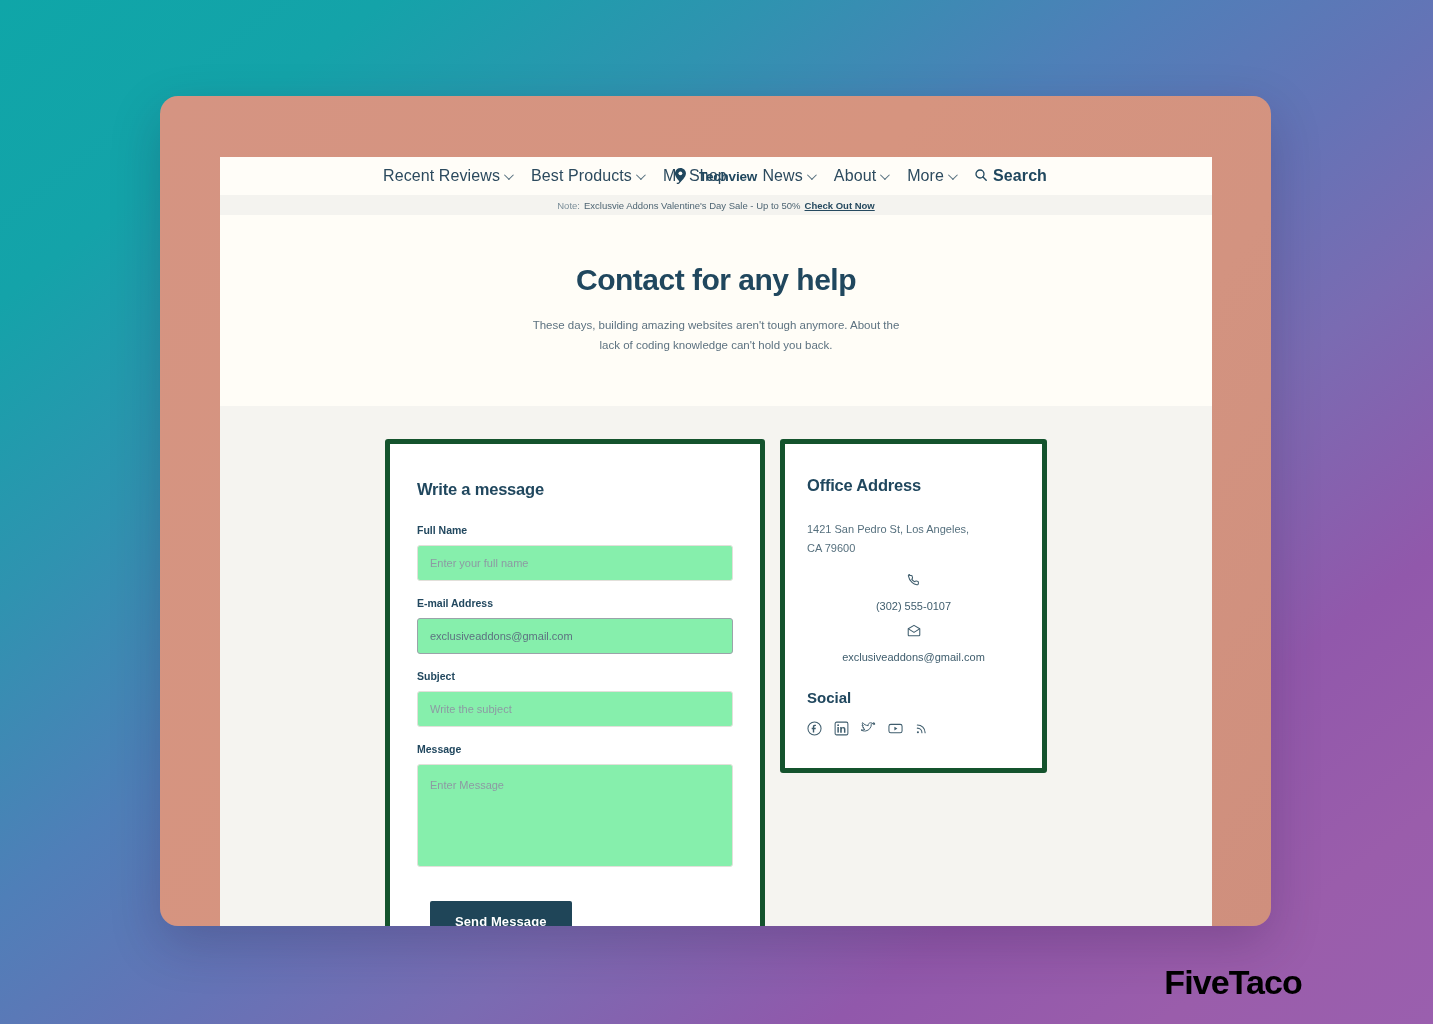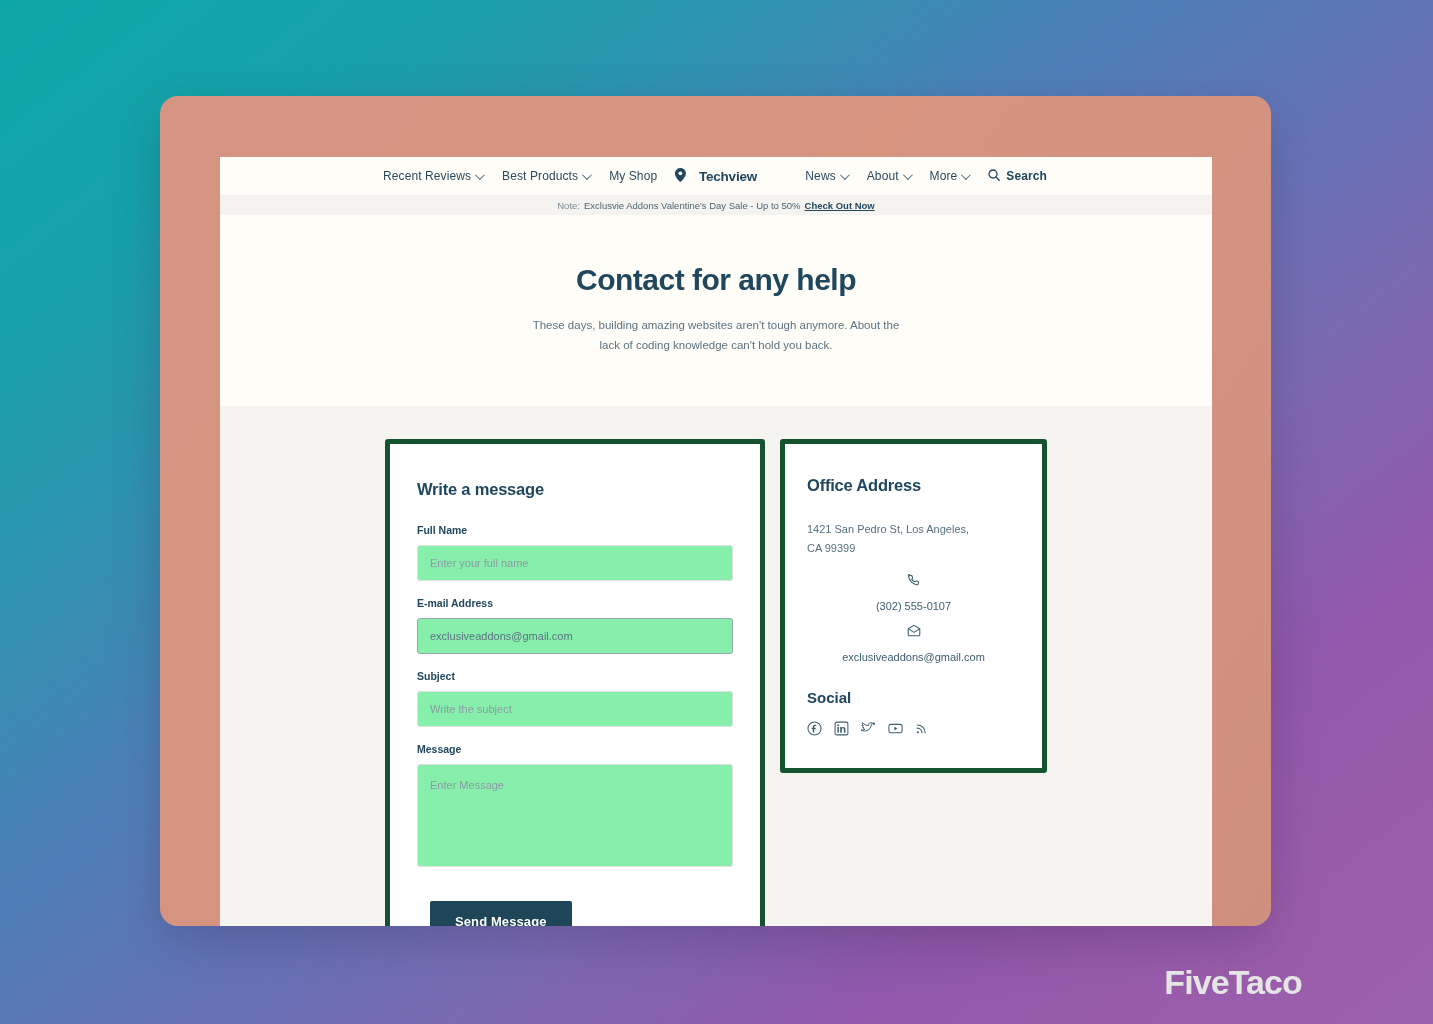--- a/index.html
+++ b/index.html
@@ -70,21 +70,21 @@
     display: flex;
     align-items: center;
     gap: 20px;
     position: absolute;
     right: 165px;
   }
   .nav-item {
     display: flex;
     align-items: center;
     gap: 4px;
-    font-size: 12px;
+    font-size: 16px;
     color: #2c4a5e;
     letter-spacing: .1px;
     white-space: nowrap;
     cursor: pointer;
   }
   .chev {
     display: inline-block;
     width: 7px; height: 7px;
     border-right: 1.3px solid #546e7e;
     border-bottom: 1.3px solid #546e7e;
@@ -239,21 +239,21 @@
   .socials { display: flex; gap: 12px; align-items: center; }
   .socials span { cursor: pointer; display: inline-flex; }
 
   
   #watermark {
     position: absolute;
     right: 131px;
     bottom: 22px;
     font-size: 34px;
     font-weight: bold;
-    color: #e5e5e5;
+    color: #000000;
     letter-spacing: -.9px;
   }
 </style>
 </head>
 <body>
 
 <div id="backdrop"></div>
 
 <div id="frame">
   <div id="viewport">
@@ -345,21 +345,21 @@
         </div>
 
         <button class="btn-send">Send Message</button>
       </div>
 
       <div class="card info-card">
         <div class="card-title">Office Address</div>
 
         <div class="addr">
           <div>1421 San Pedro St, Los Angeles,</div>
-          <div>CA 99399</div>
+          <div>CA 79600</div>
         </div>
 
         <div class="contact-row">
           <span>
             <svg width="14" height="14" viewBox="0 0 16 16">
               <path d="M3 1.6c-.9 0-1.6.8-1.4 1.7.5 3 2 5.5 4.1 7.3 1.6 1.4 3.5 2.4 5.6 2.9.9.2 1.7-.5 1.7-1.4v-1.4c0-.6-.4-1.1-1-1.2l-1.5-.3c-.5-.1-1 .1-1.3.5l-.3.4C7.4 9.6 6.2 8.4 5.4 7l.4-.3c.4-.3.6-.8.5-1.3L6 3.9c-.1-.6-.6-1-1.2-1H3z" fill="none" stroke="#3f5d6d" stroke-width="1.2" stroke-linejoin="round"></path>
             </svg>
           </span>
           <span>(302) 555-0107</span>
         </div>

